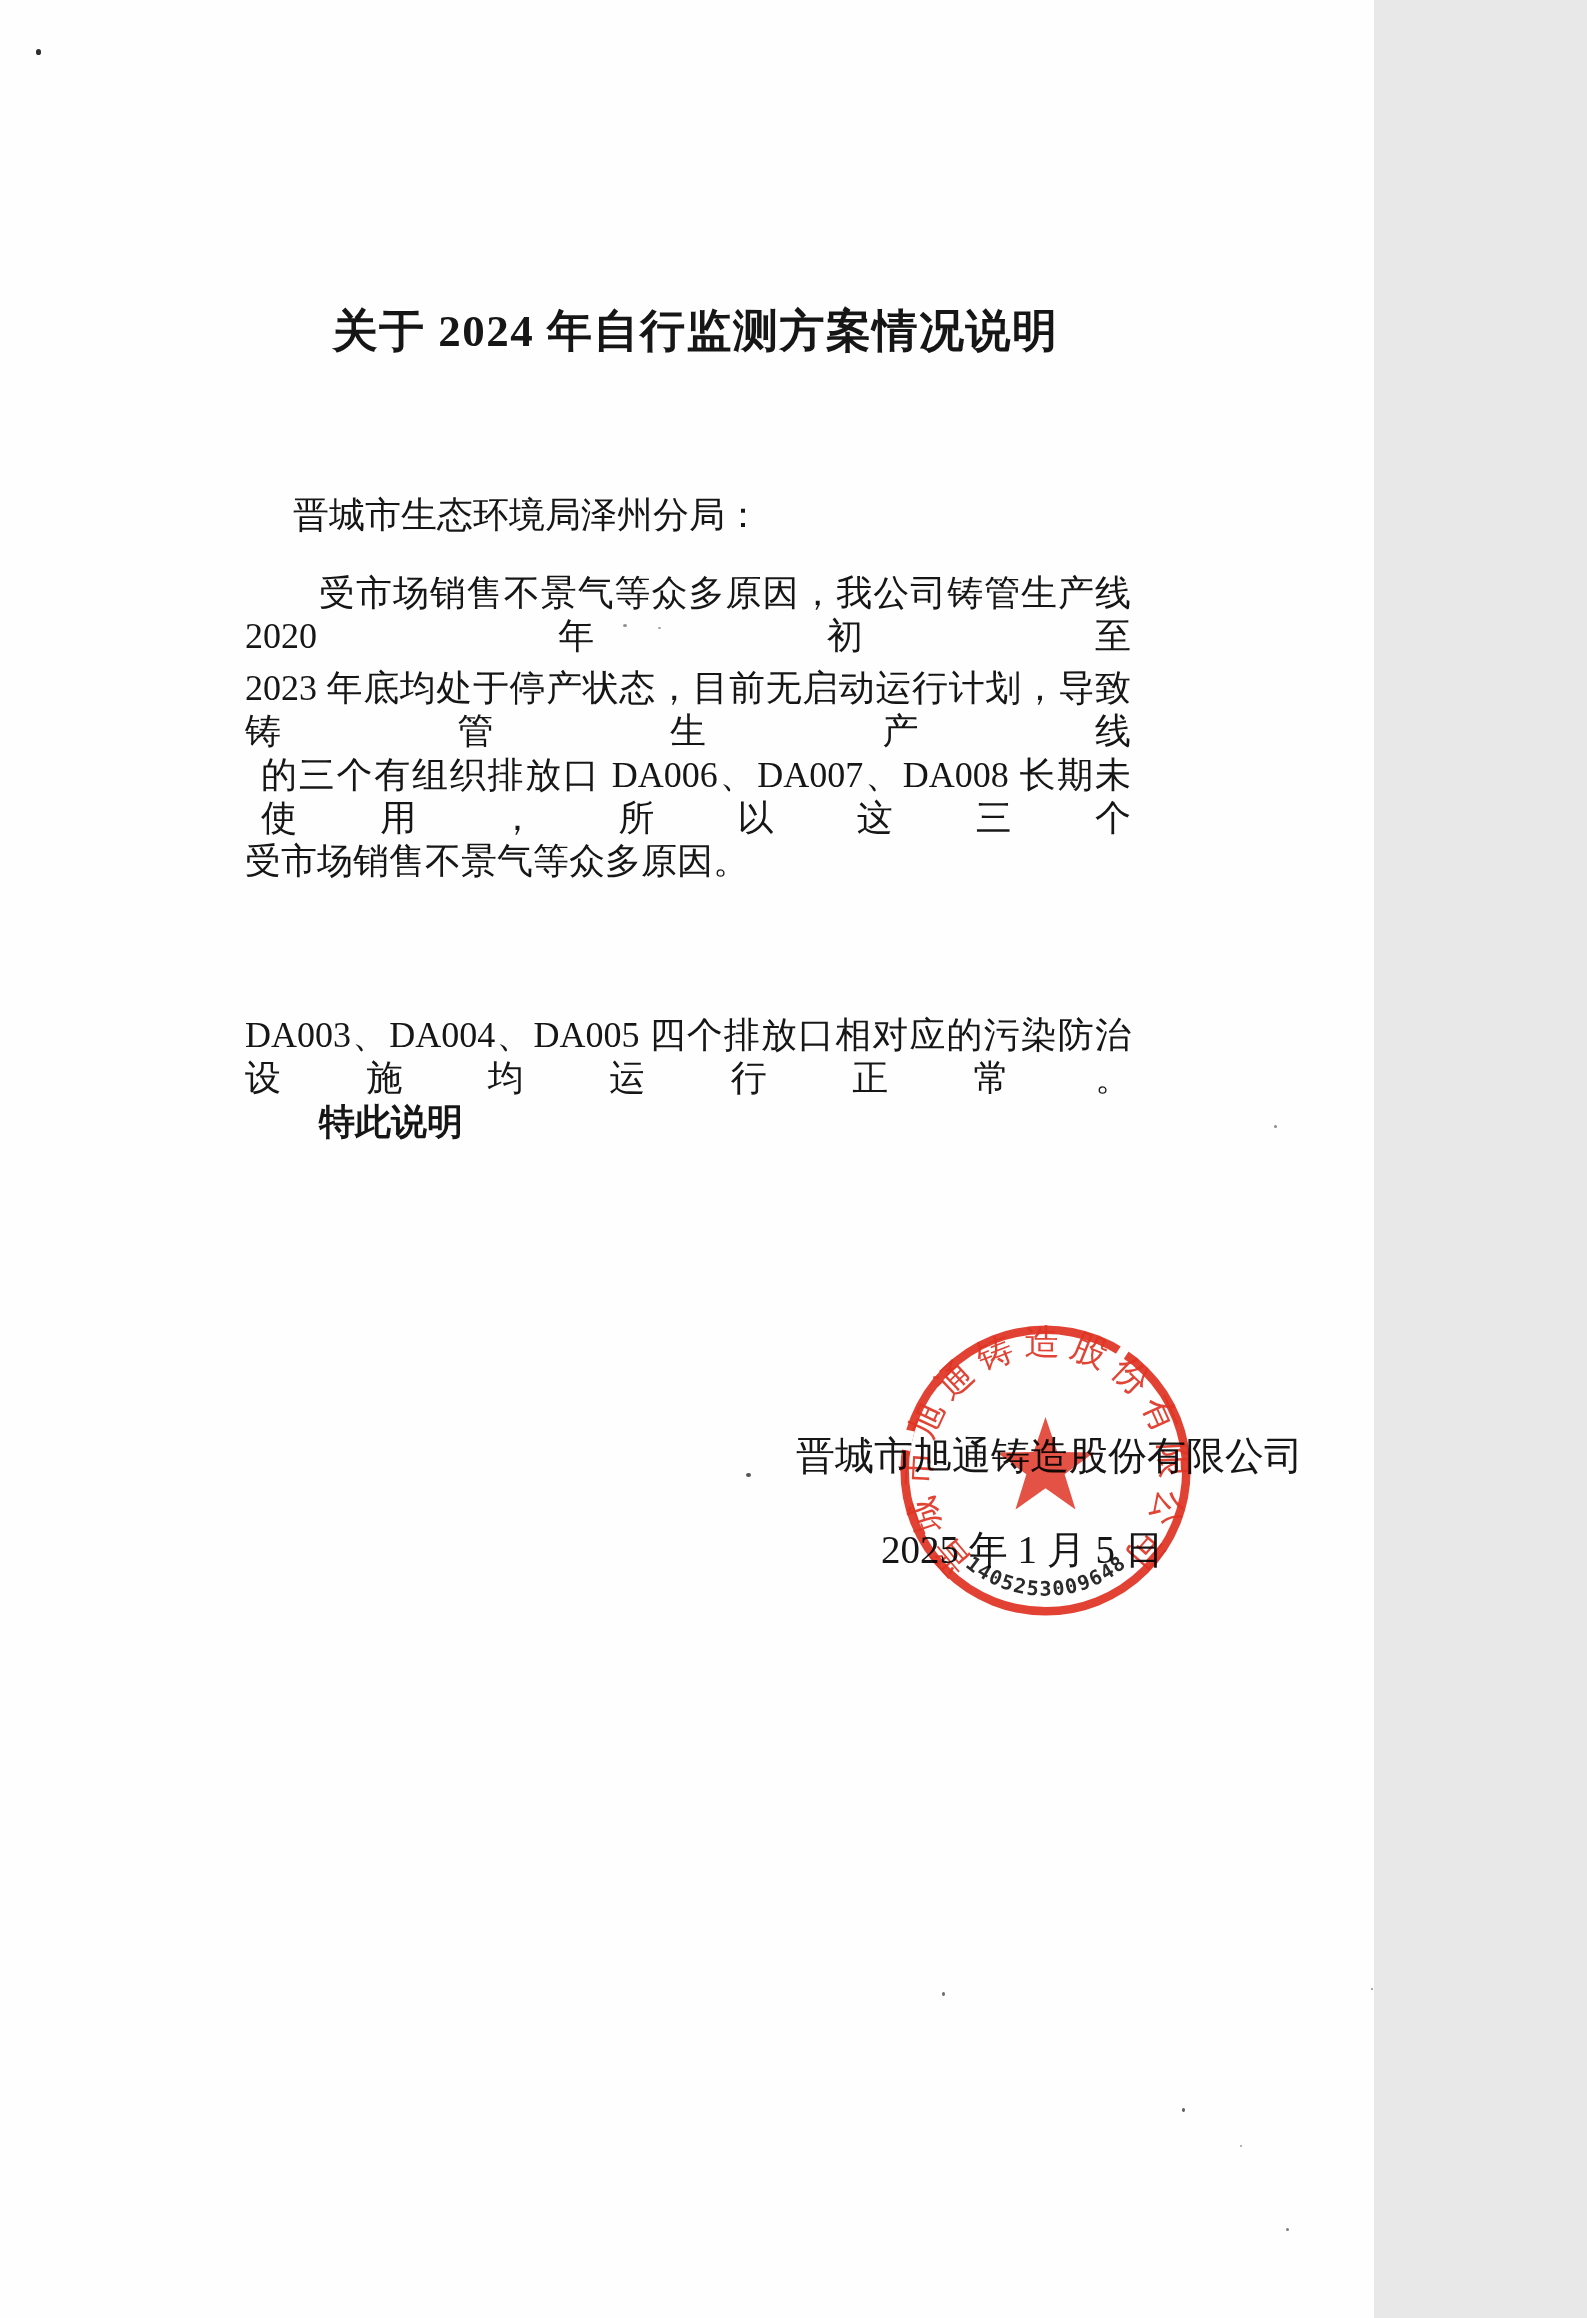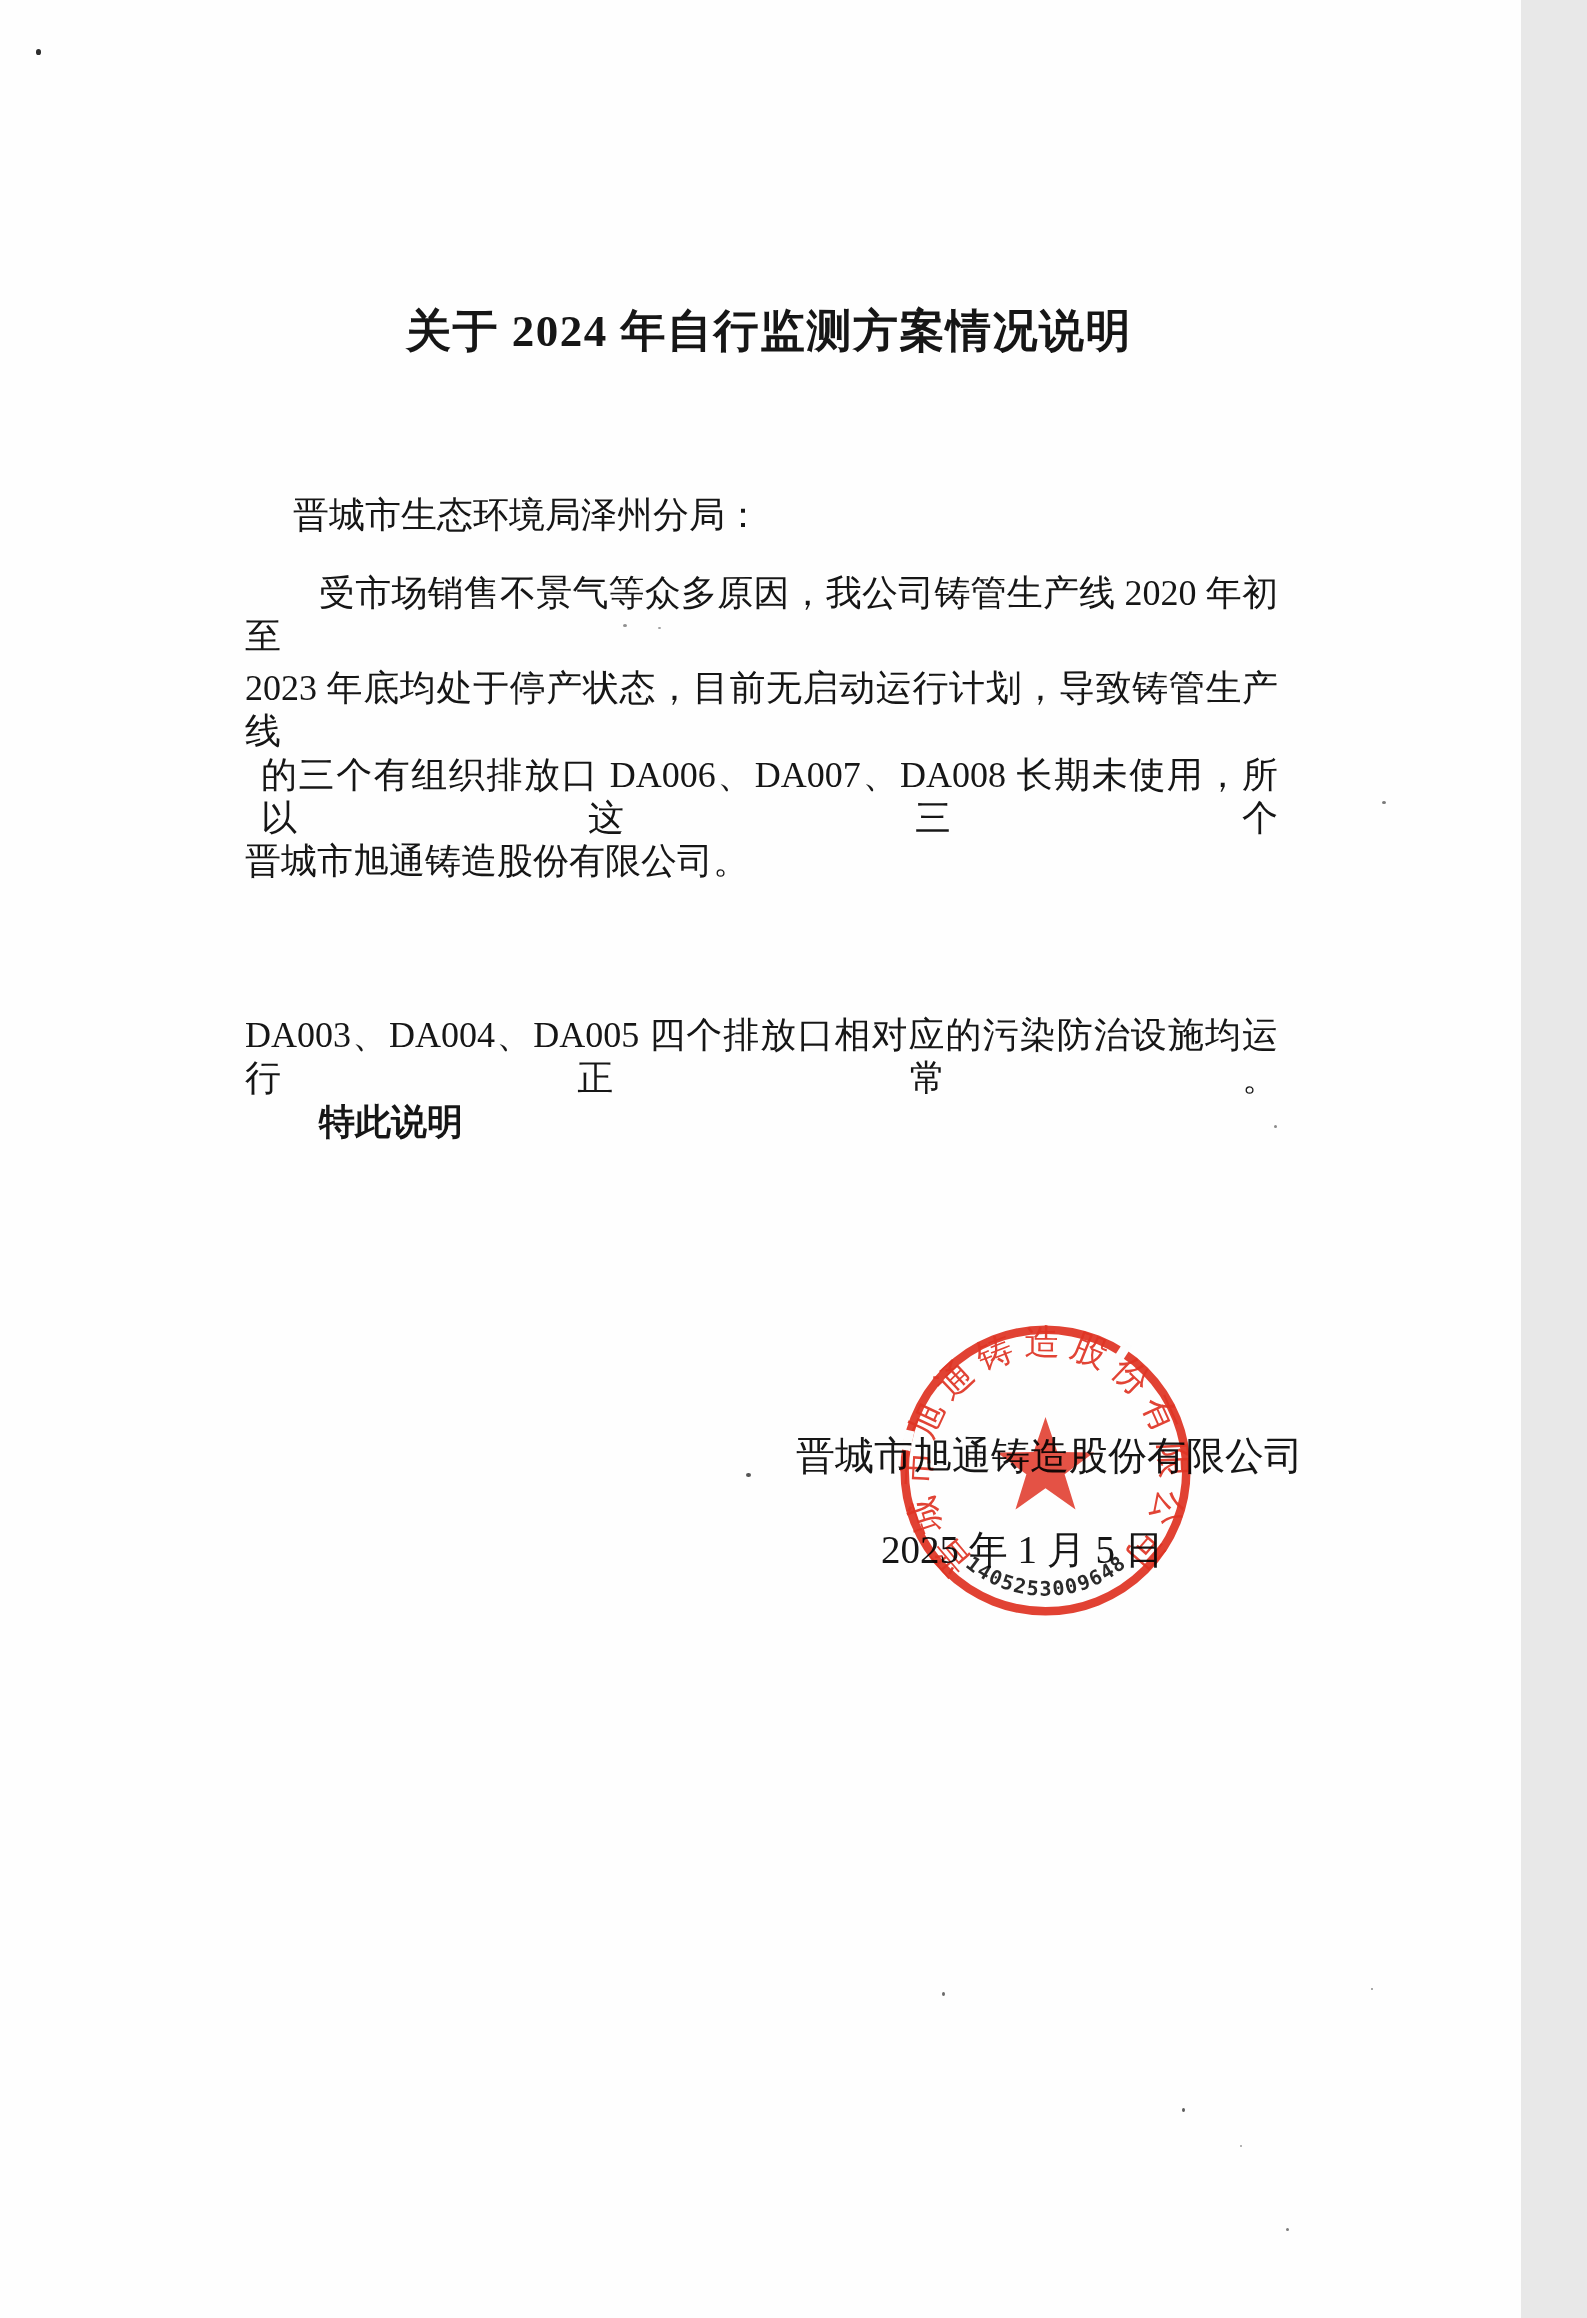--- a/index.html
+++ b/index.html
@@ -1,18 +1,18 @@
 <!DOCTYPE html>
 <html style="font-size:12.4px"><head>
 <meta charset="utf-8">
 <style>
   html,body{margin:0;padding:0;background:#e8e8e8;}
   .page{
     position:relative;
-    width:1521px;height:2319px;
+    width:1374px;height:2319px;
     background:#fefefe;
     overflow:hidden;
     font-family:"Liberation Serif","DejaVu Serif",serif;
     color:#161616;
   }
   .title{
     position:absolute;top:309px;left:0;right:0;
     text-align:center;
     font-size:45px;line-height:1;
     letter-spacing:1.5px;
@@ -65,21 +65,21 @@
 
 <div class="page">
 
   <div class="title">关于 2024 年自行监测方案情况说明</div>
 
   <div class="line" style="top:494px;margin-left:48px;">晋城市生态环境局泽州分局：</div>
 
   <div class="wrapline fj ind" style="top:572px;">受市场销售不景气等众多原因，我公司铸管生产线 2020 年初至</div>
   <div class="wrapline fj" style="top:667px;">2023 年底均处于停产状态，目前无启动运行计划，导致铸管生产线</div>
   <div class="wrapline fj" style="top:754px;margin-left:16px;">的三个有组织排放口 DA006、DA007、DA008 长期未使用，所以这三个</div>
-  <div class="wrapline" style="top:840px;">晋城市旭通铸造股份有限公司。</div>
+  <div class="wrapline" style="top:840px;">受市场销售不景气等众多原因。</div>
   <div class="wrapline fj" style="top:1014px;">DA003、DA004、DA005 四个排放口相对应的污染防治设施均运行正常。</div>
 
   <div class="line ind" style="top:1101px;font-weight:bold;">特此说明</div>
 
   <div class="sig-company">晋城市旭通铸造股份有限公司</div>
   <div class="sig-date">2025 年 1 月 5 日</div>
 
   <svg class="stamp" viewBox="0 0 420 420">
     <defs>
       <path id="sealTextArc" d="M 124,333 A 150,150 0 1 1 296,333" fill="none"></path>

